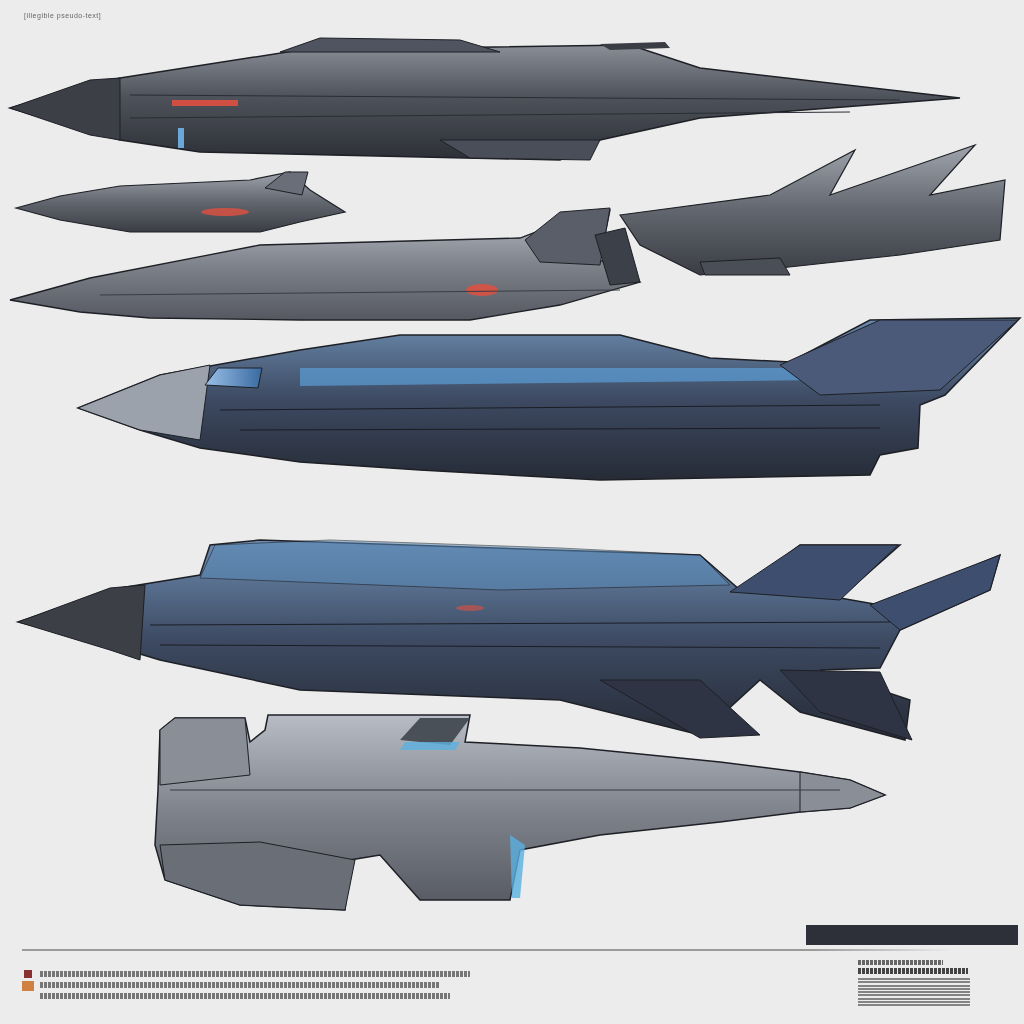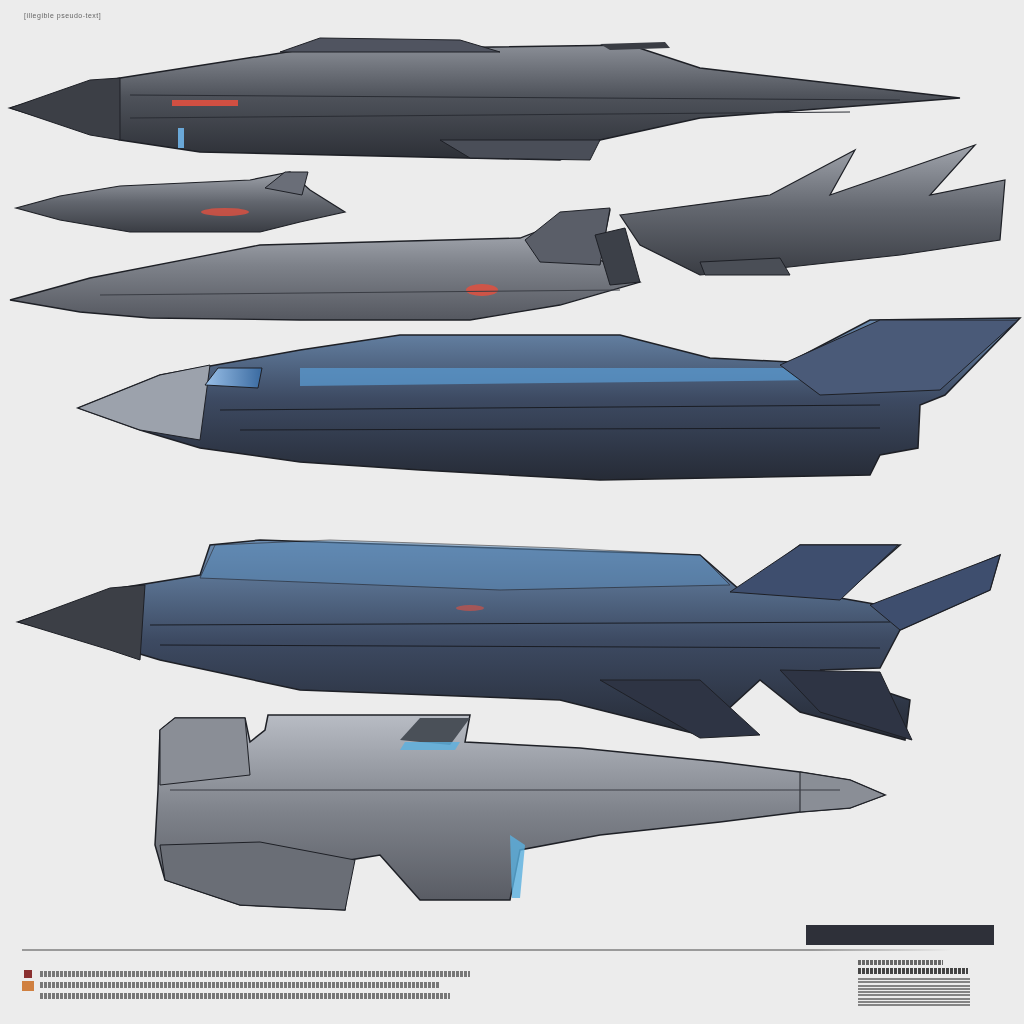--- a/index.html
+++ b/index.html
@@ -1,21 +1,21 @@
 <!DOCTYPE html>
 <html><head>
 <meta charset="utf-8">
 <style>
   html,body{margin:0;padding:0;}
   body{width:1024px;height:1024px;background:#ececec;position:relative;overflow:hidden;font-family:"Liberation Sans",sans-serif;}
   .abs{position:absolute;}
   .header-text{left:24px;top:12px;font-size:7px;color:#666;letter-spacing:0.5px;}
   svg{position:absolute;left:0;top:0;}
   .rule{left:22px;top:949px;width:930px;height:2px;background:linear-gradient(90deg,#9a9a9a,#9a9a9a 85%,rgba(154,154,154,0));}
-  .badge{left:806px;top:925px;width:188px;height:20px;background:#2e3039;color:#e8e8ee;font-size:13px;font-weight:bold;letter-spacing:3px;display:flex;align-items:center;justify-content:center;font-style:italic;}
+  .badge{left:806px;top:925px;width:212px;height:20px;background:#2e3039;color:#e8e8ee;font-size:13px;font-weight:bold;letter-spacing:3px;display:flex;align-items:center;justify-content:center;font-style:italic;}
   .caption{font-size:6.5px;color:#555;white-space:nowrap;line-height:11px;}
   .caption-left{left:40px;top:968px;}
   .caption-right{left:858px;top:958px;}
   .thumb{left:22px;top:970px;width:12px;height:22px;}
   .thumb .a{width:8px;height:8px;background:#8a3030;margin-left:2px;}
   .thumb .b{width:12px;height:10px;background:#d08040;margin-top:3px;}
   .dense{left:858px;top:978px;width:112px;height:30px;background:repeating-linear-gradient(180deg,#6a6a6a 0 2px,#ececec 2px 3.3px);opacity:0.8;}
   .ship-label{left:534px;top:690px;font-size:6px;color:#444;}
 </style>
 </head>

